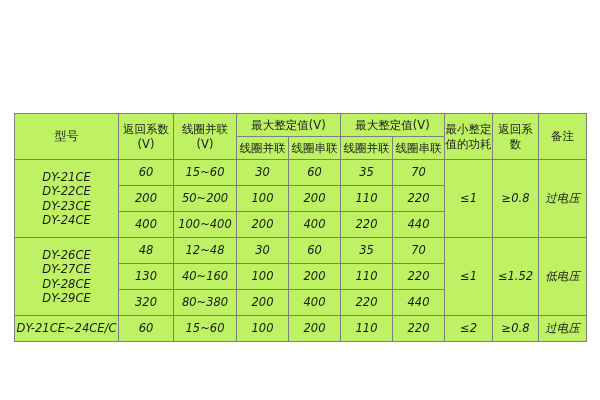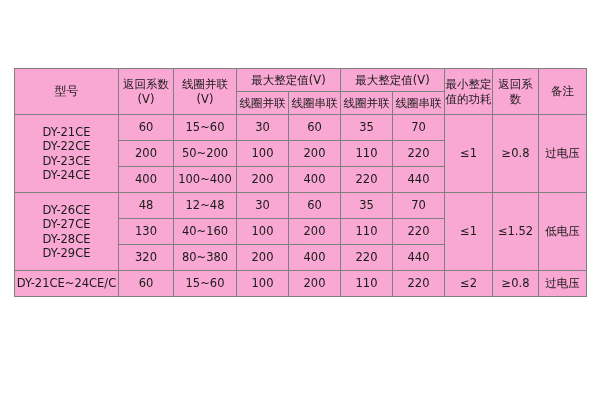--- a/index.html
+++ b/index.html
@@ -16,41 +16,43 @@
   #sheet {
     position: absolute;
     left: 14px;
     top: 68px;
     width: 572px;
   }
   table.spec {
     border-collapse: collapse;
     width: 572px;
     table-layout: fixed;
-    background: #f9a8d4;
+    background: #bef264;
+    margin-top: 45px;
   }
   table.spec td, table.spec th {
     border: 1px solid #7f7f7f;
     text-align: center;
     vertical-align: middle;
     color: #1a1a1a;
     font-weight: normal;
     padding: 0;
     line-height: 1.25;
   }
   .hdr {
     font-size: 11.5px;
     height: 22px;
   }
   .hdr.big {
     font-size: 12px;
   }
   .cell {
     font-size: 11.5px;
     height: 25px;
+    font-style: italic;
   }
   .model-cell {
     font-size: 11.5px;
     line-height: 1.55;
     padding: 3px 0;
   }
   .model-cell div {
     white-space: nowrap;
   }
   .nowrap { white-space: nowrap; }

